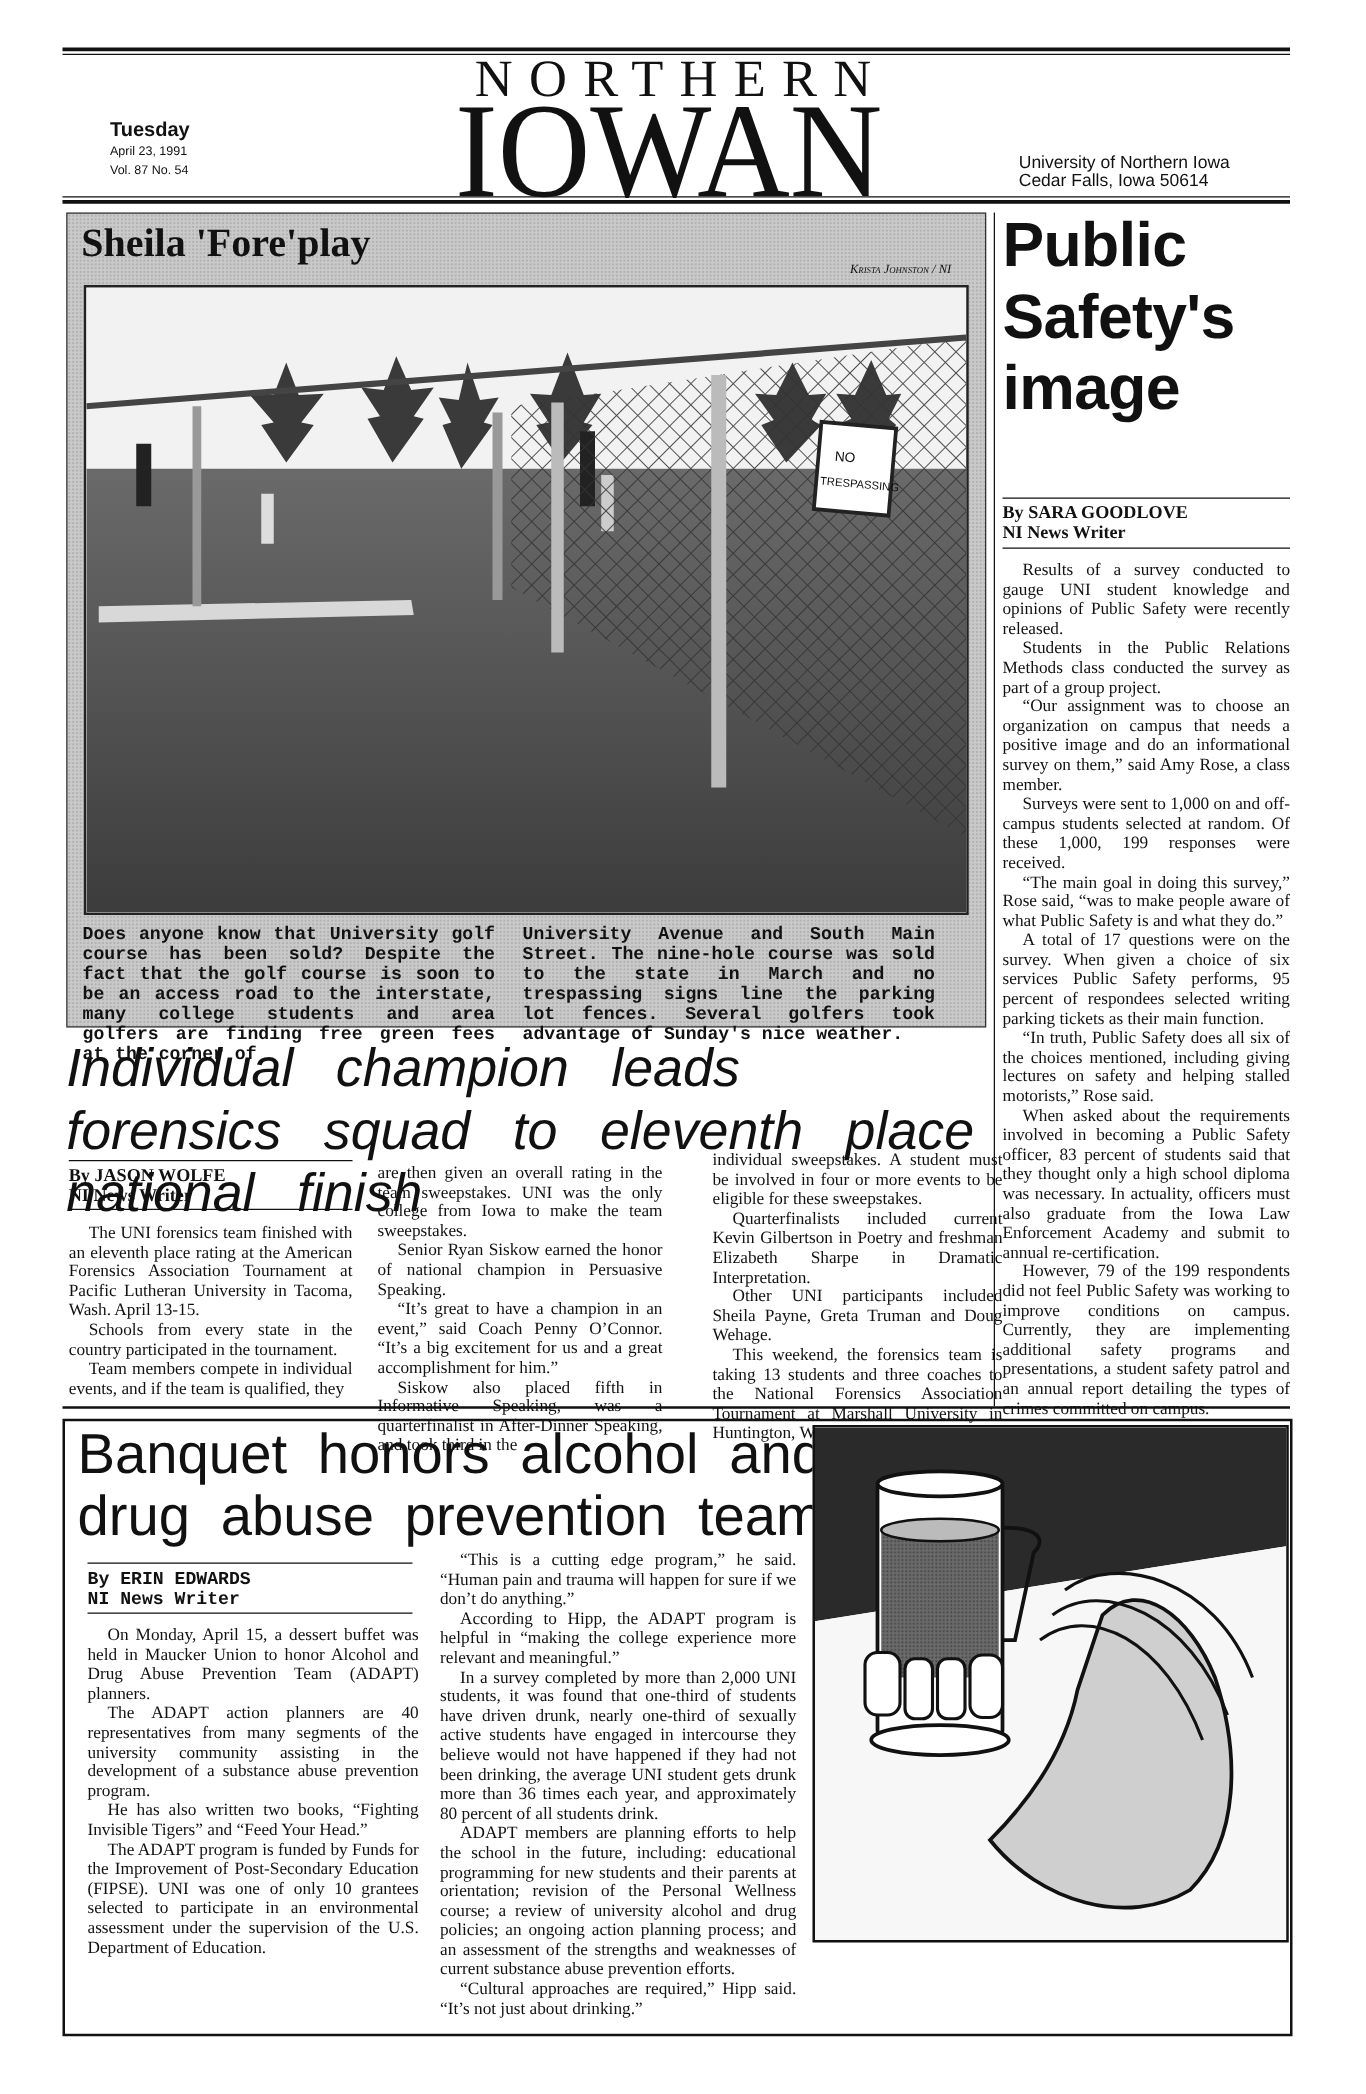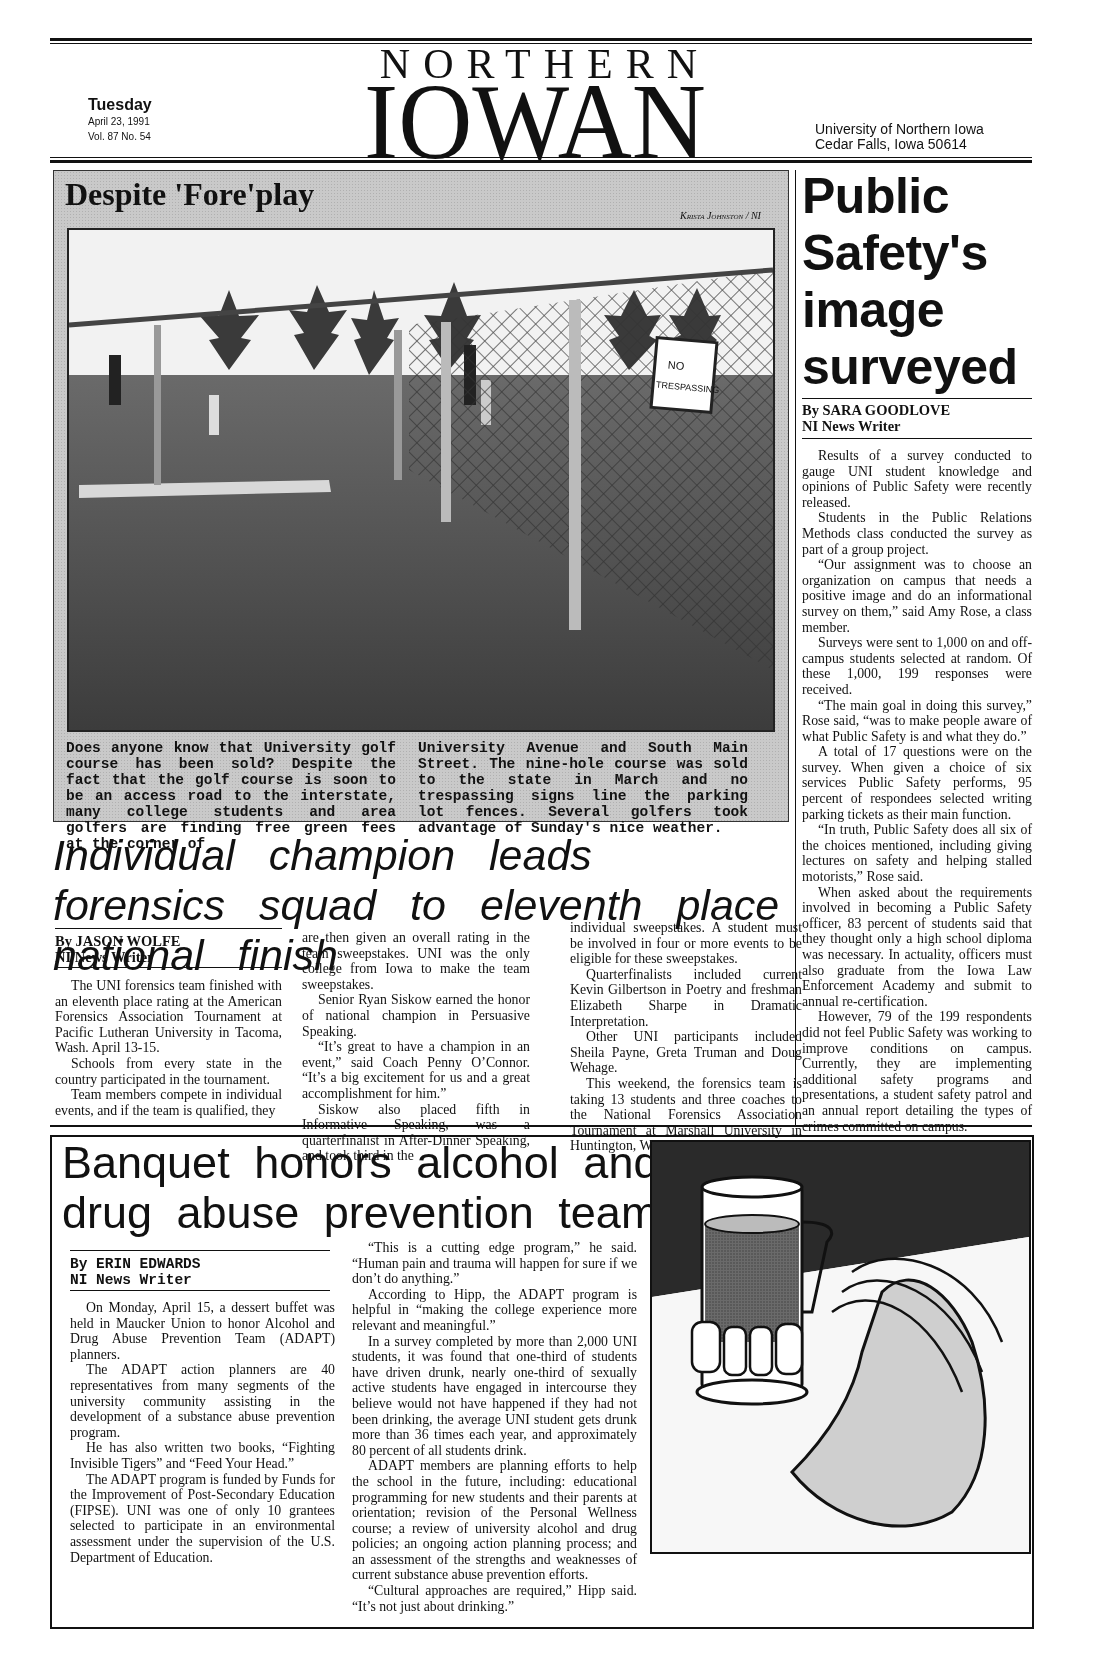--- a/index.html
+++ b/index.html
@@ -45,21 +45,21 @@
 <div class="abs mast-northern">NORTHERN</div>
 <div class="abs mast-iowan">IOWAN</div>
 <div class="abs mast-right">
   <div>University of Northern Iowa</div>
   <div>Cedar Falls, Iowa 50614</div>
 </div>
 <div class="rule" style="left:50px;top:157px;width:982px;height:1px;"></div>
 <div class="rule" style="left:50px;top:160px;width:982px;height:3px;"></div>
 
 <div class="abs feature"></div>
-<div class="abs feature-title">Despite 'Fore'play</div>
+<div class="abs feature-title">Sheila 'Fore'play</div>
 <div class="abs credit">Krista Johnston / NI</div>
 <div class="abs photo">
   <svg width="704" height="500" viewBox="0 0 704 500">
     <defs>
       <pattern id="mesh" width="12" height="12" patternUnits="userSpaceOnUse" patternTransform="rotate(45)">
         <rect width="12" height="12" fill="none"></rect>
         <path d="M0 0 L0 12 M0 0 L12 0" stroke="#333" stroke-width="1.6"></path>
       </pattern>
       <linearGradient id="grass" x1="0" y1="0" x2="0" y2="1">
         <stop offset="0" stop-color="#6a6a6a"></stop>
@@ -99,21 +99,20 @@
     <text x="588" y="160" font-size="9" font-family="Liberation Sans, sans-serif" transform="rotate(5 615 145)" fill="#111">TRESPASSING</text>
   </svg>
 </div>
 <div class="abs caption" style="left:66px;">Does anyone know that University golf course has been sold? Despite the fact that the golf course is soon to be an access road to the interstate, many college students and area golfers are finding free green fees at the corner of</div>
 <div class="abs caption" style="left:418px;">University Avenue and South Main Street. The nine-hole course was sold to the state in March and no trespassing signs line the parking lot fences. Several golfers took advantage of Sunday's nice weather.</div>
 
 <div class="abs ps-head">
   <div>Public</div>
   <div>Safety's</div>
   <div>image</div>
-  <div>surveyed</div>
 </div>
 <div class="rule" style="left:802px;top:398px;width:230px;height:1px;"></div>
 <div class="abs byline" style="left:802px;top:402px;">
   <div>By SARA GOODLOVE</div>
   <div>NI News Writer</div>
 </div>
 <div class="rule" style="left:802px;top:438px;width:230px;height:1px;"></div>
 <div class="abs body-col" style="left:802px;top:448px;width:230px;">
   <p>Results of a survey conducted to gauge UNI student knowledge and opinions of Public Safety were recently released.</p>
   <p>Students in the Public Relations Methods class conducted the survey as part of a group project.</p>

